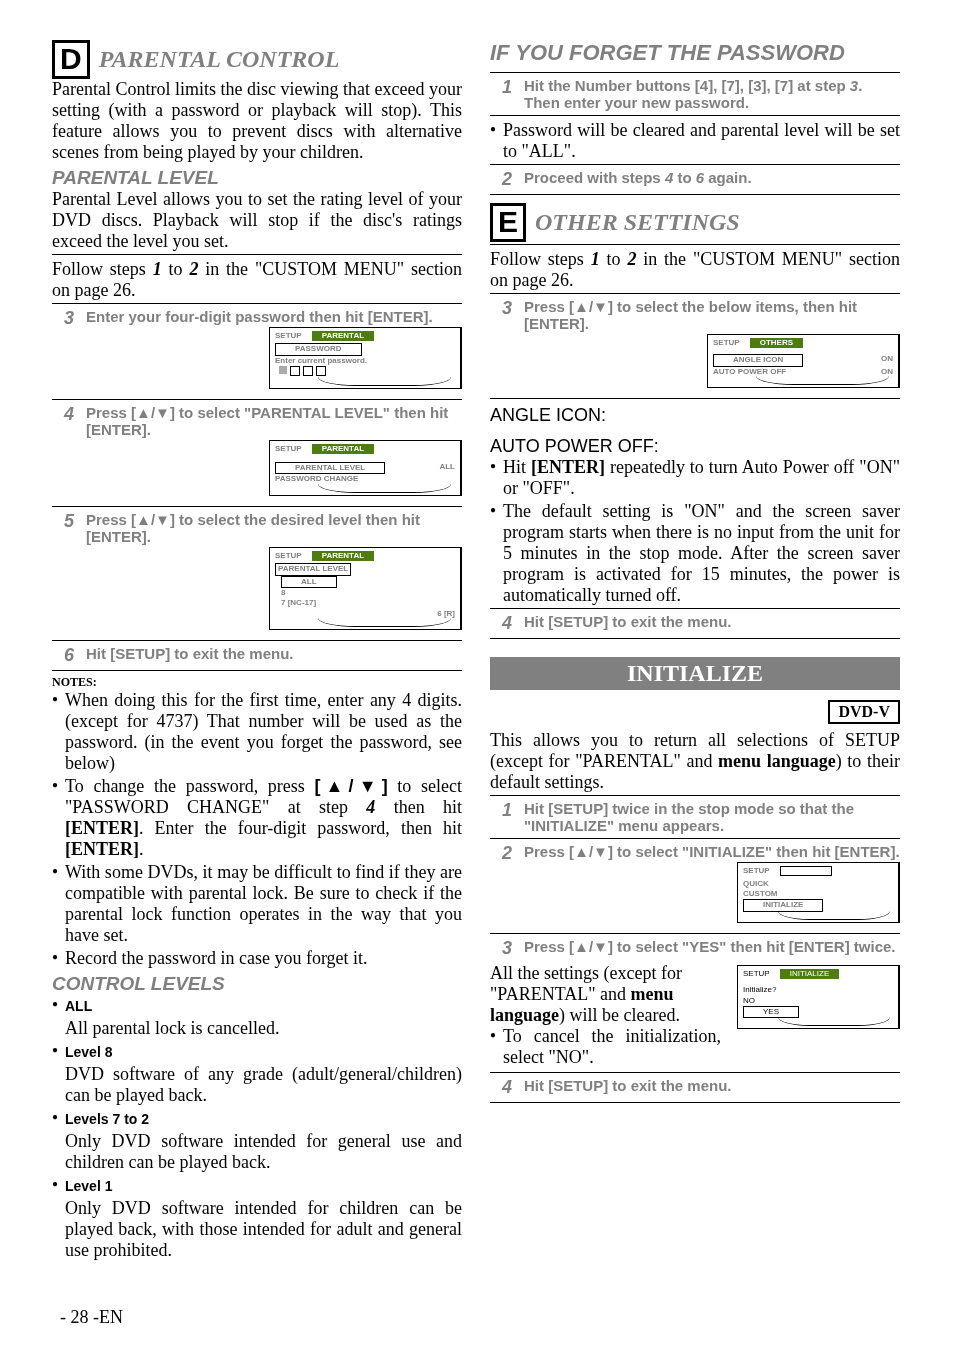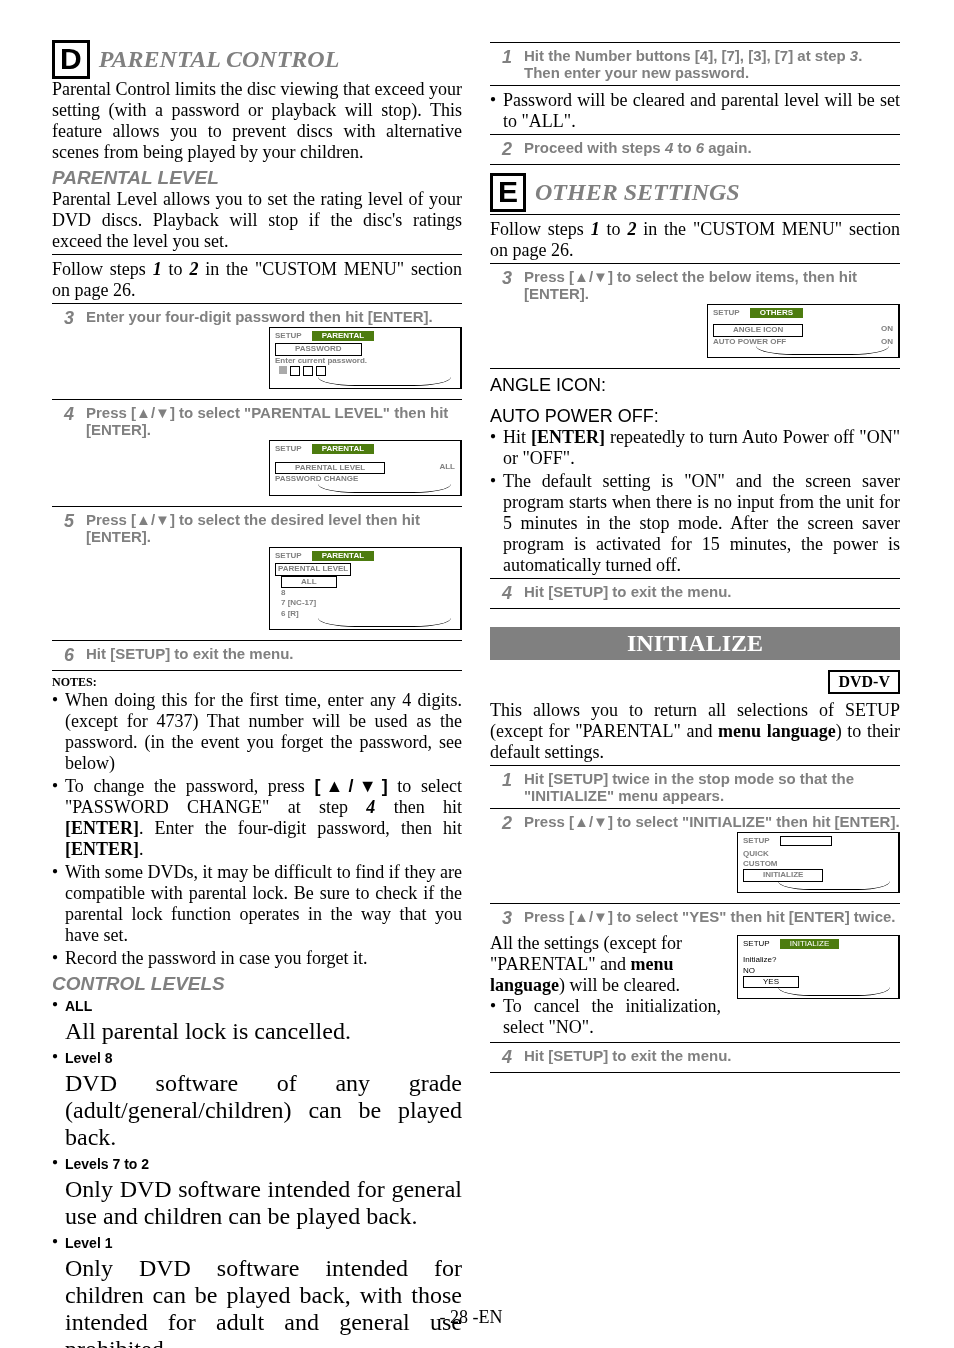--- a/index.html
+++ b/index.html
@@ -107,21 +107,21 @@
     left: 0;
     top: 3px;
     font-size: 10px;
   }
   .cl-head {
     font-family: Arial, Helvetica, sans-serif;
     font-weight: bold;
     font-size: 14px;
   }
   .cl-body {
-    font-size: 24px;
+    font-size: 18px;
     margin: 0 0 2px 13px;
     text-align: justify;
   }
   .osd {
     width: 180px;
     font-family: Arial, Helvetica, sans-serif;
     font-size: 8px;
     border: 1px solid #000;
     border-right: 2px solid #000;
     padding: 3px 5px 10px 5px;
@@ -180,21 +180,21 @@
     float: right;
     margin-top: 4px;
     font-family: "Times New Roman", Times, serif;
   }
   .footer {
     position: absolute;
     bottom: 20px;
     left: 0;
     right: 12px;
     display: flex;
-    justify-content: center;
+    justify-content: flex-start;
     font-size: 18px;
     padding: 0 60px;
   }
   .clear { clear: both; }
   .row-flex { display:flex; justify-content:space-between; align-items:flex-start; gap:8px;}
 </style>
 </head>
 <body>
 
 <div class="columns">
@@ -265,21 +265,21 @@
         <span>Press [▲/▼] to select the desired level then hit [ENTER].</span>
         <div class="osd">
           <div class="tab-row">
               <span class="tab">SETUP</span>
               <span class="tab sel">PARENTAL</span>
             </div>
           <div style="border:1px solid #000;padding:0 2px;display:inline-block;">PARENTAL LEVEL</div>
           <div style="margin-left:6px;"><span class="row-sel">ALL</span></div>
           <div style="margin-left:6px;">8</div>
           <div style="margin-left:6px;">7 [NC-17]</div>
-          <div style="margin-left:6px;">6 [R]</div>
+          <div style="margin-left:6px;text-align:right;">6 [R]</div>
           <div class="curve"></div>
         </div>
       </div>
     </div>
 
     <hr class="thin">
     <div class="step">
       <div class="step-num">6</div>
       <div class="step-text">Hit [SETUP] to exit the menu.</div>
     </div>
@@ -308,20 +308,21 @@
         <li><span class="cl-head">Levels 7 to 2</span></li>
       </ul>
     <p class="cl-body">Only DVD software intended for general use and children can be played back.</p>
     <ul class="bullets">
         <li><span class="cl-head">Level 1</span></li>
       </ul>
     <p class="cl-body">Only DVD software intended for children can be played back, with those intended for adult and general use prohibited.</p>
   </div>
 
   <div class="col">
+    <div class="if-forget">IF YOU FORGET THE PASSWORD</div>
     <hr class="thin">
     <div class="step">
       <div class="step-num">1</div>
       <div class="step-text">
         <span>Hit the Number buttons [4], [7], [3], [7] at step </span><span class="inline-italic">3</span><span>. Then enter your new password.</span>
       </div>
     </div>
     <hr class="thin">
     <ul class="bullets">
         <li>Password will be cleared and parental level will be set to "ALL".</li>

